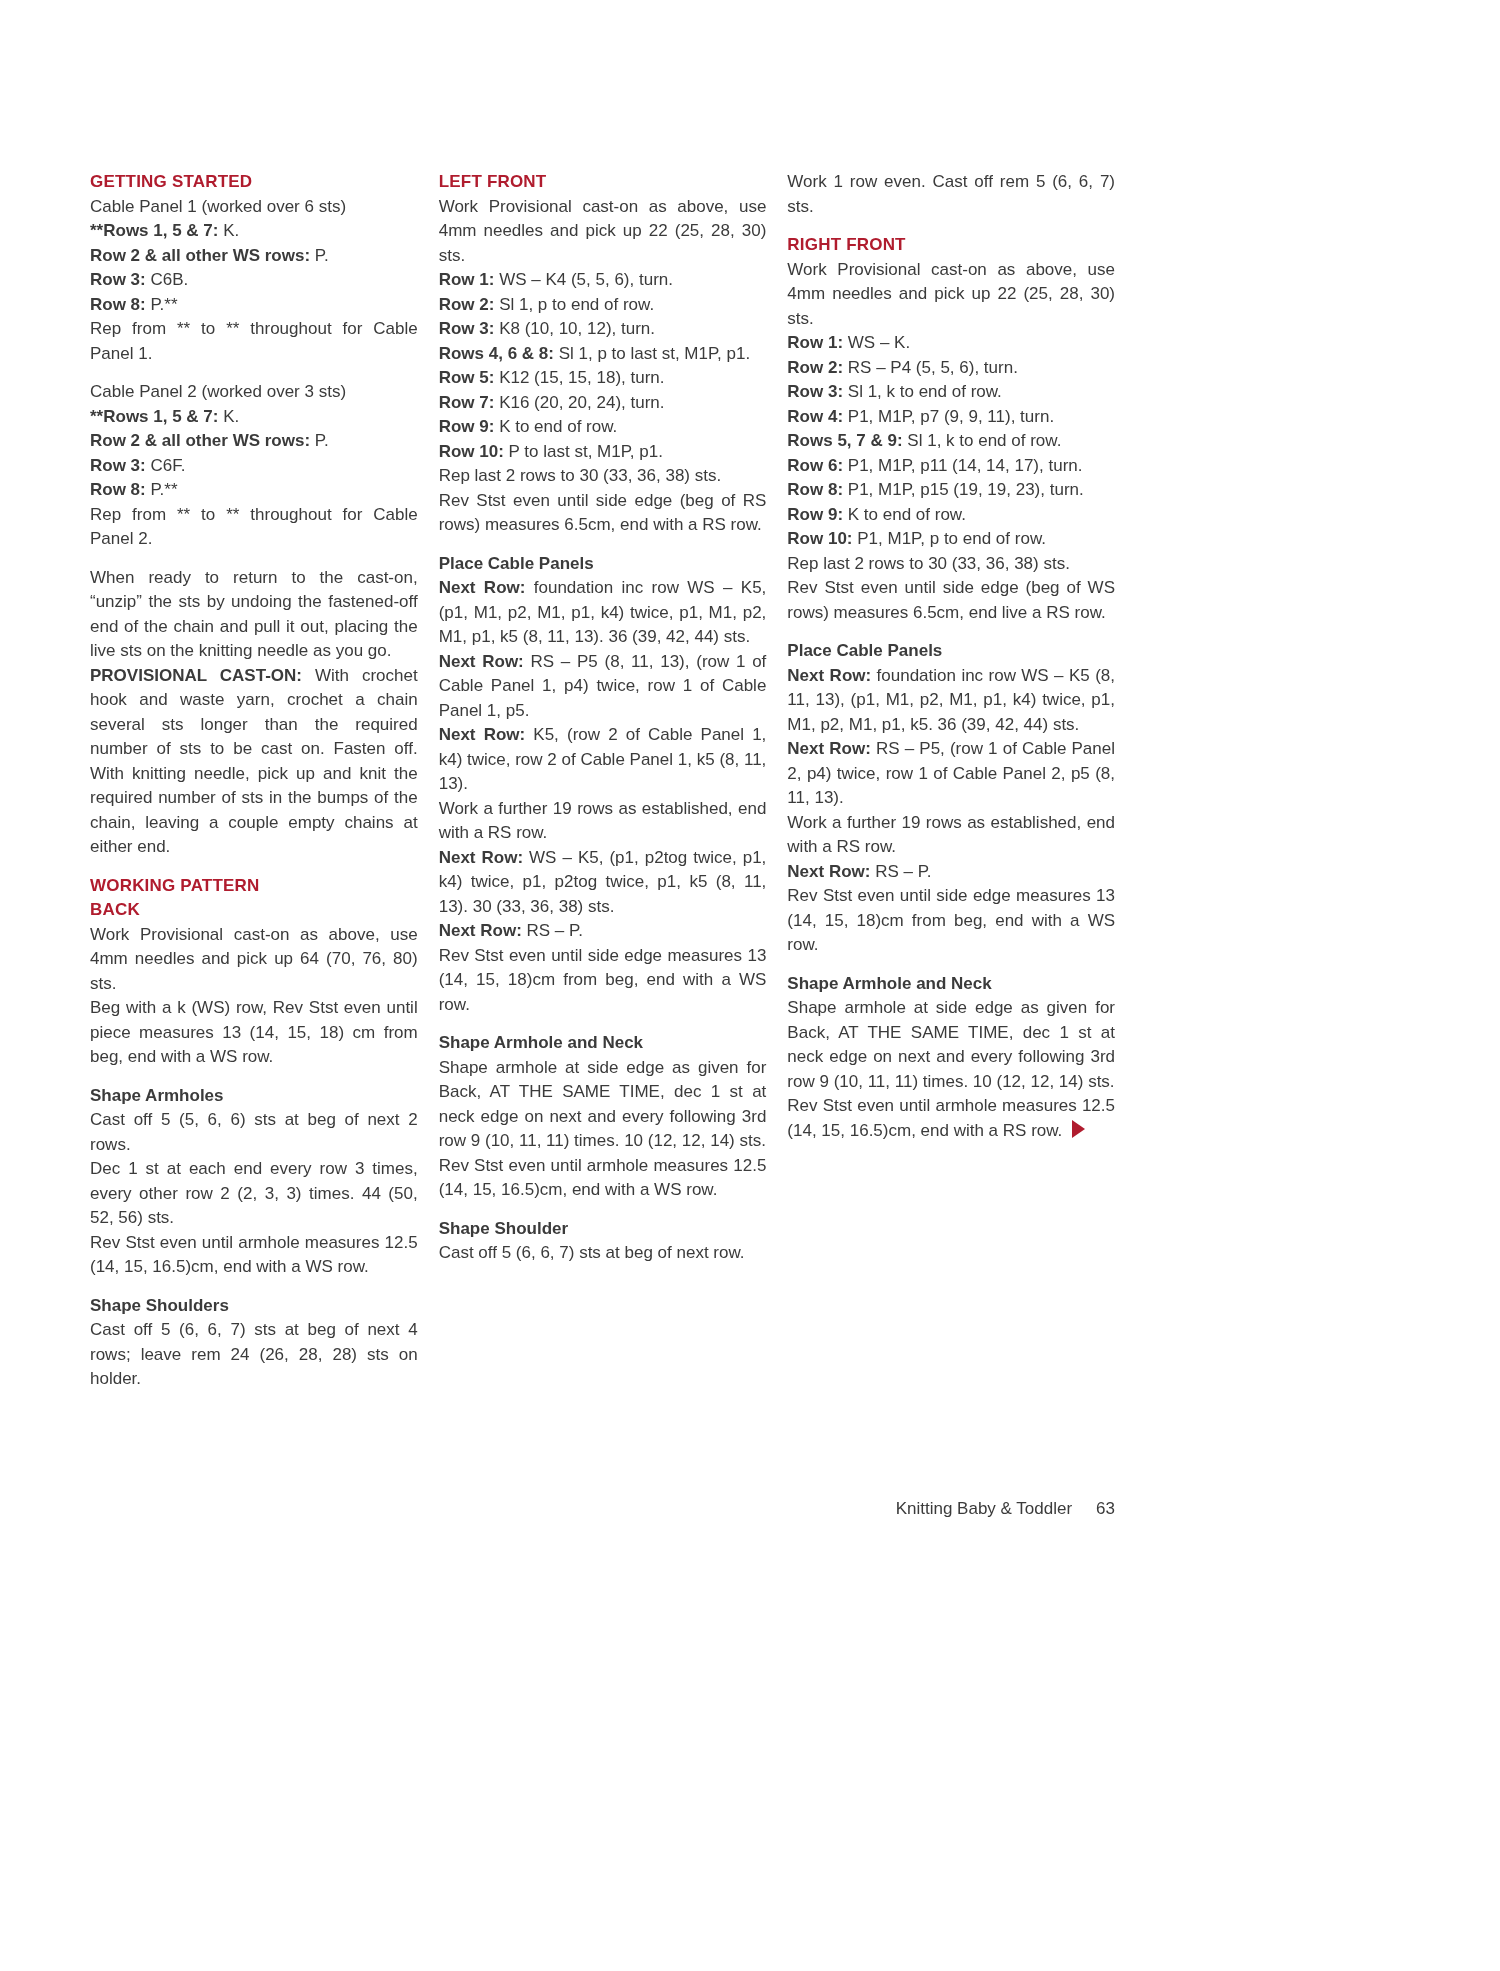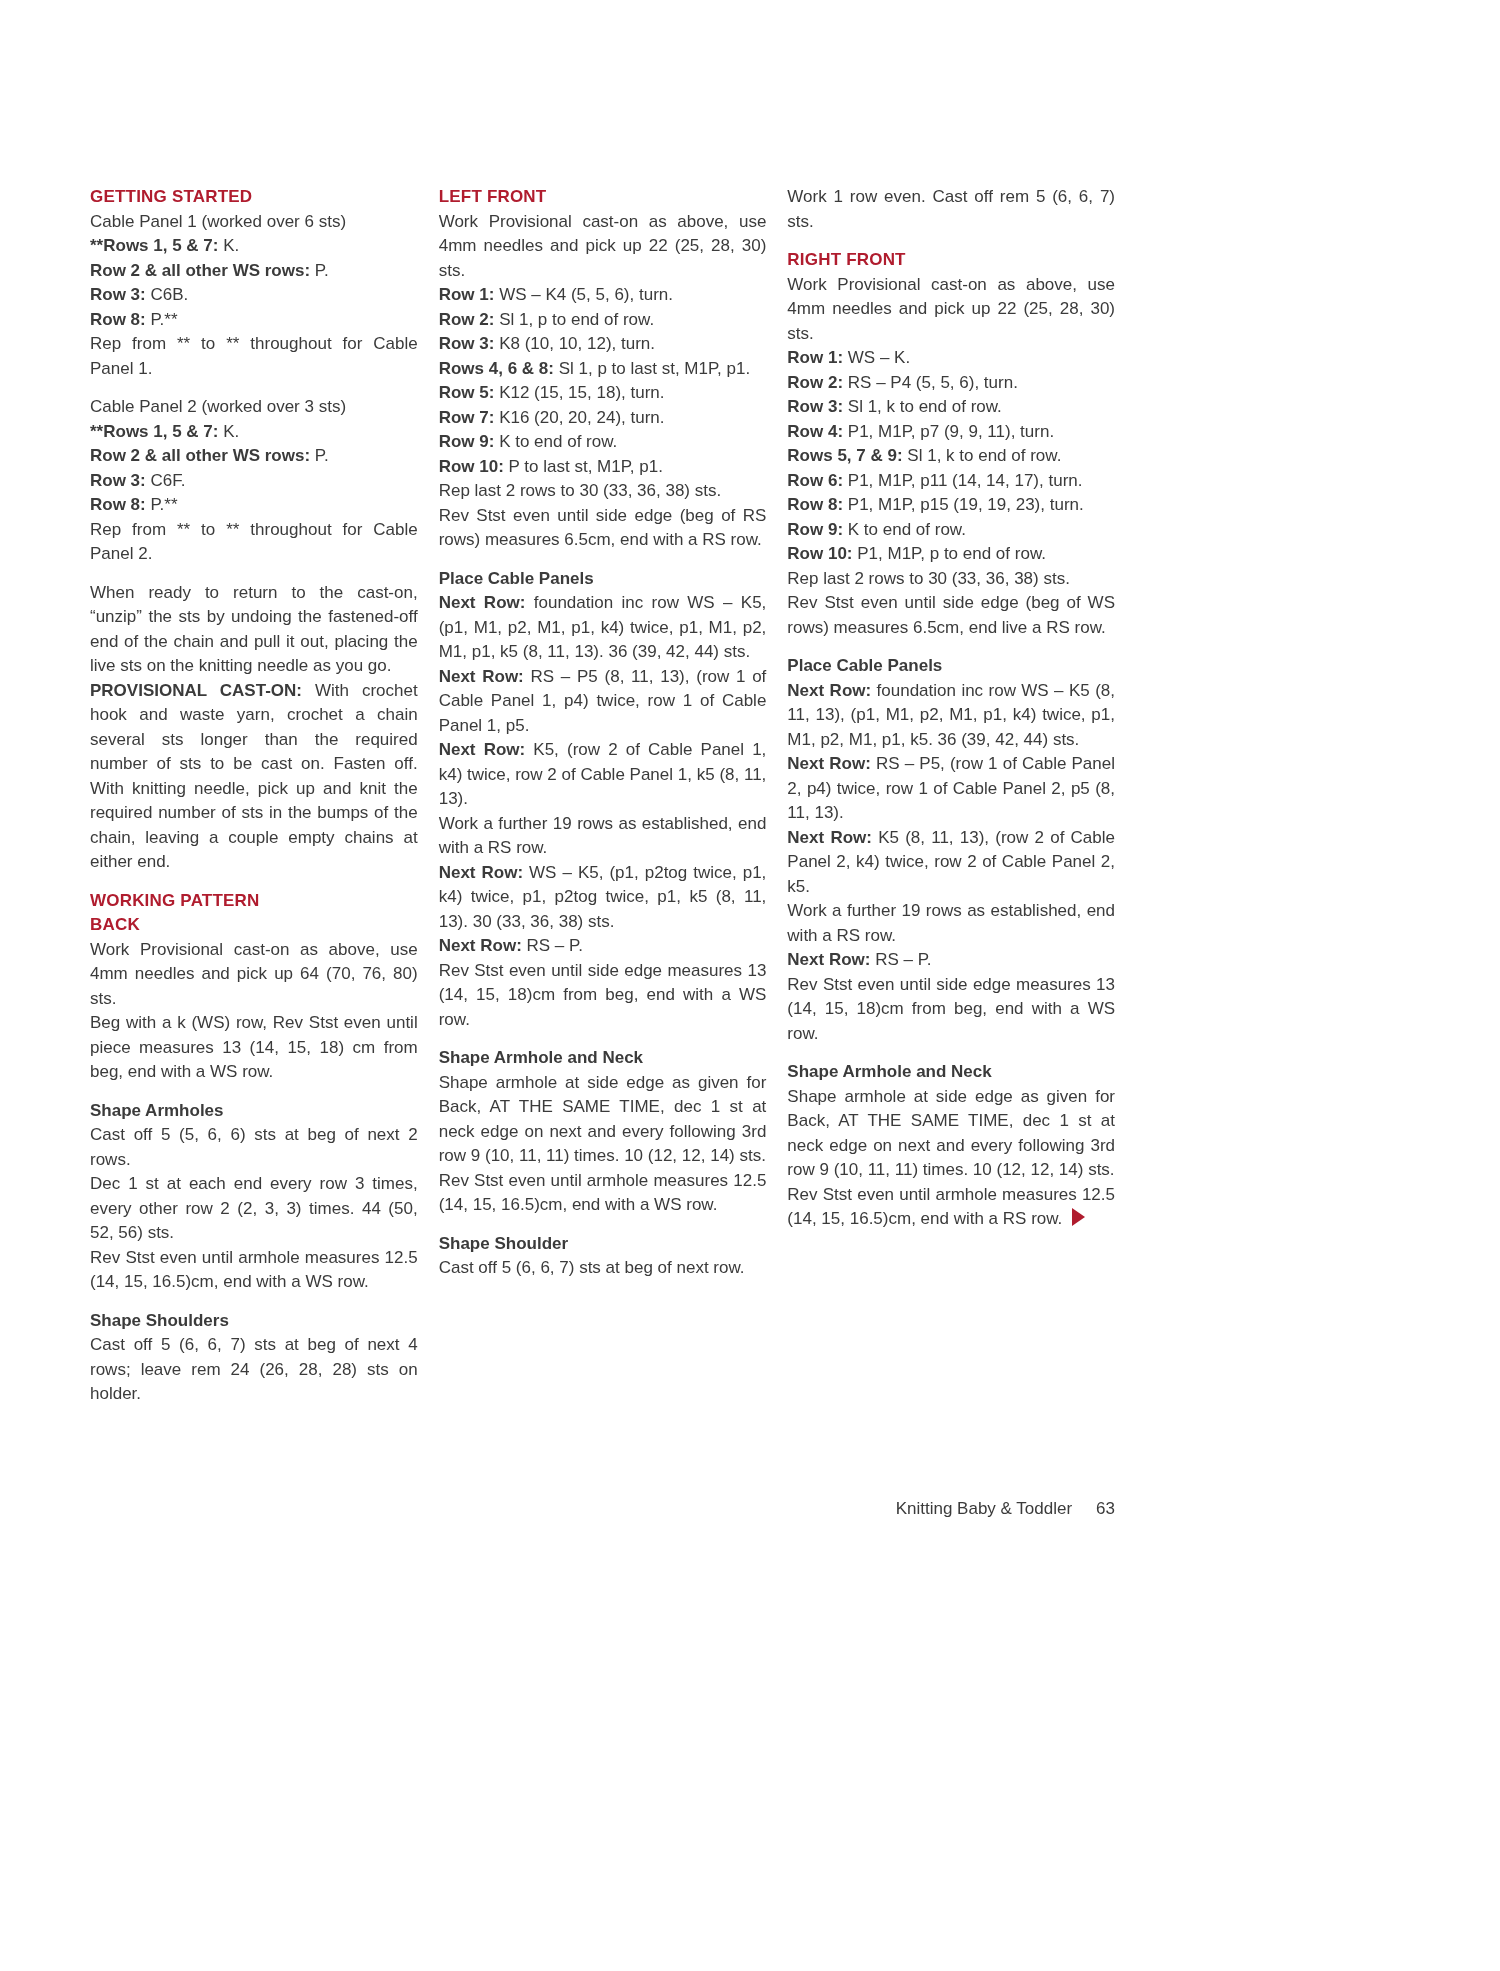--- a/index.html
+++ b/index.html
@@ -15,21 +15,21 @@
   .page{
     position:relative;
     width:1500px;
     height:1971px;
     background:#ffffff;
     overflow:hidden;
   }
   .columns{
     position:absolute;
     left:90px;
-    top:185px;
+    top:170px;
     width:1025px;
     display:flex;
     gap:21px;
   }
   .col{
     flex:1;
     min-width:0;
     font-size:17px;
     line-height:24.5px;
   }
@@ -146,21 +146,20 @@
         <p class="para"><span class="bold">Row 6:</span><span> P1, M1P, p11 (14, 14, 17), turn.</span></p>
         <p class="para"><span class="bold">Row 8:</span><span> P1, M1P, p15 (19, 19, 23), turn.</span></p>
         <p class="para"><span class="bold">Row 9:</span><span> K to end of row.</span></p>
         <p class="para"><span class="bold">Row 10:</span><span> P1, M1P, p to end of row.</span></p>
         <p class="para"><span>Rep last 2 rows to 30 (33, 36, 38) sts.</span></p>
         <p class="para"><span>Rev Stst even until side edge (beg of WS rows) measures 6.5cm, end live a RS row.</span></p>
         <div class="spacer"></div>
         <p class="subhead">Place Cable Panels</p>
         <p class="para"><span class="bold">Next Row:</span><span> foundation inc row WS – K5 (8, 11, 13), (p1, M1, p2, M1, p1, k4) twice, p1, M1, p2, M1, p1, k5. 36 (39, 42, 44) sts.</span></p>
         <p class="para"><span class="bold">Next Row:</span><span> RS – P5, (row 1 of Cable Panel 2, p4) twice, row 1 of Cable Panel 2, p5 (8, 11, 13).</span></p>
-        <p class="para"><span class="bold">Next Row:</span><span> K5 (8, 11, 13), (row 2 of Cable Panel 2, k4) twice, row 2 of Cable Panel 2, k5.</span></p>
         <p class="para"><span>Work a further 19 rows as established, end with a RS row.</span></p>
         <p class="para"><span class="bold">Next Row:</span><span> RS – P.</span></p>
         <p class="para"><span>Rev Stst even until side edge measures 13 (14, 15, 18)cm from beg, end with a WS row.</span></p>
         <div class="spacer"></div>
         <p class="subhead">Shape Armhole and Neck</p>
         <p class="para"><span>Shape armhole at side edge as given for Back, AT THE SAME TIME, dec 1 st at neck edge on next and every following 3rd row 9 (10, 11, 11) times. 10 (12, 12, 14) sts.</span></p>
         <p class="para"><span>Rev Stst even until armhole measures 12.5 (14, 15, 16.5)cm, end with a RS row.</span><span class="arrow"></span></p>
       </div>
   </div>
   <div class="footer">

